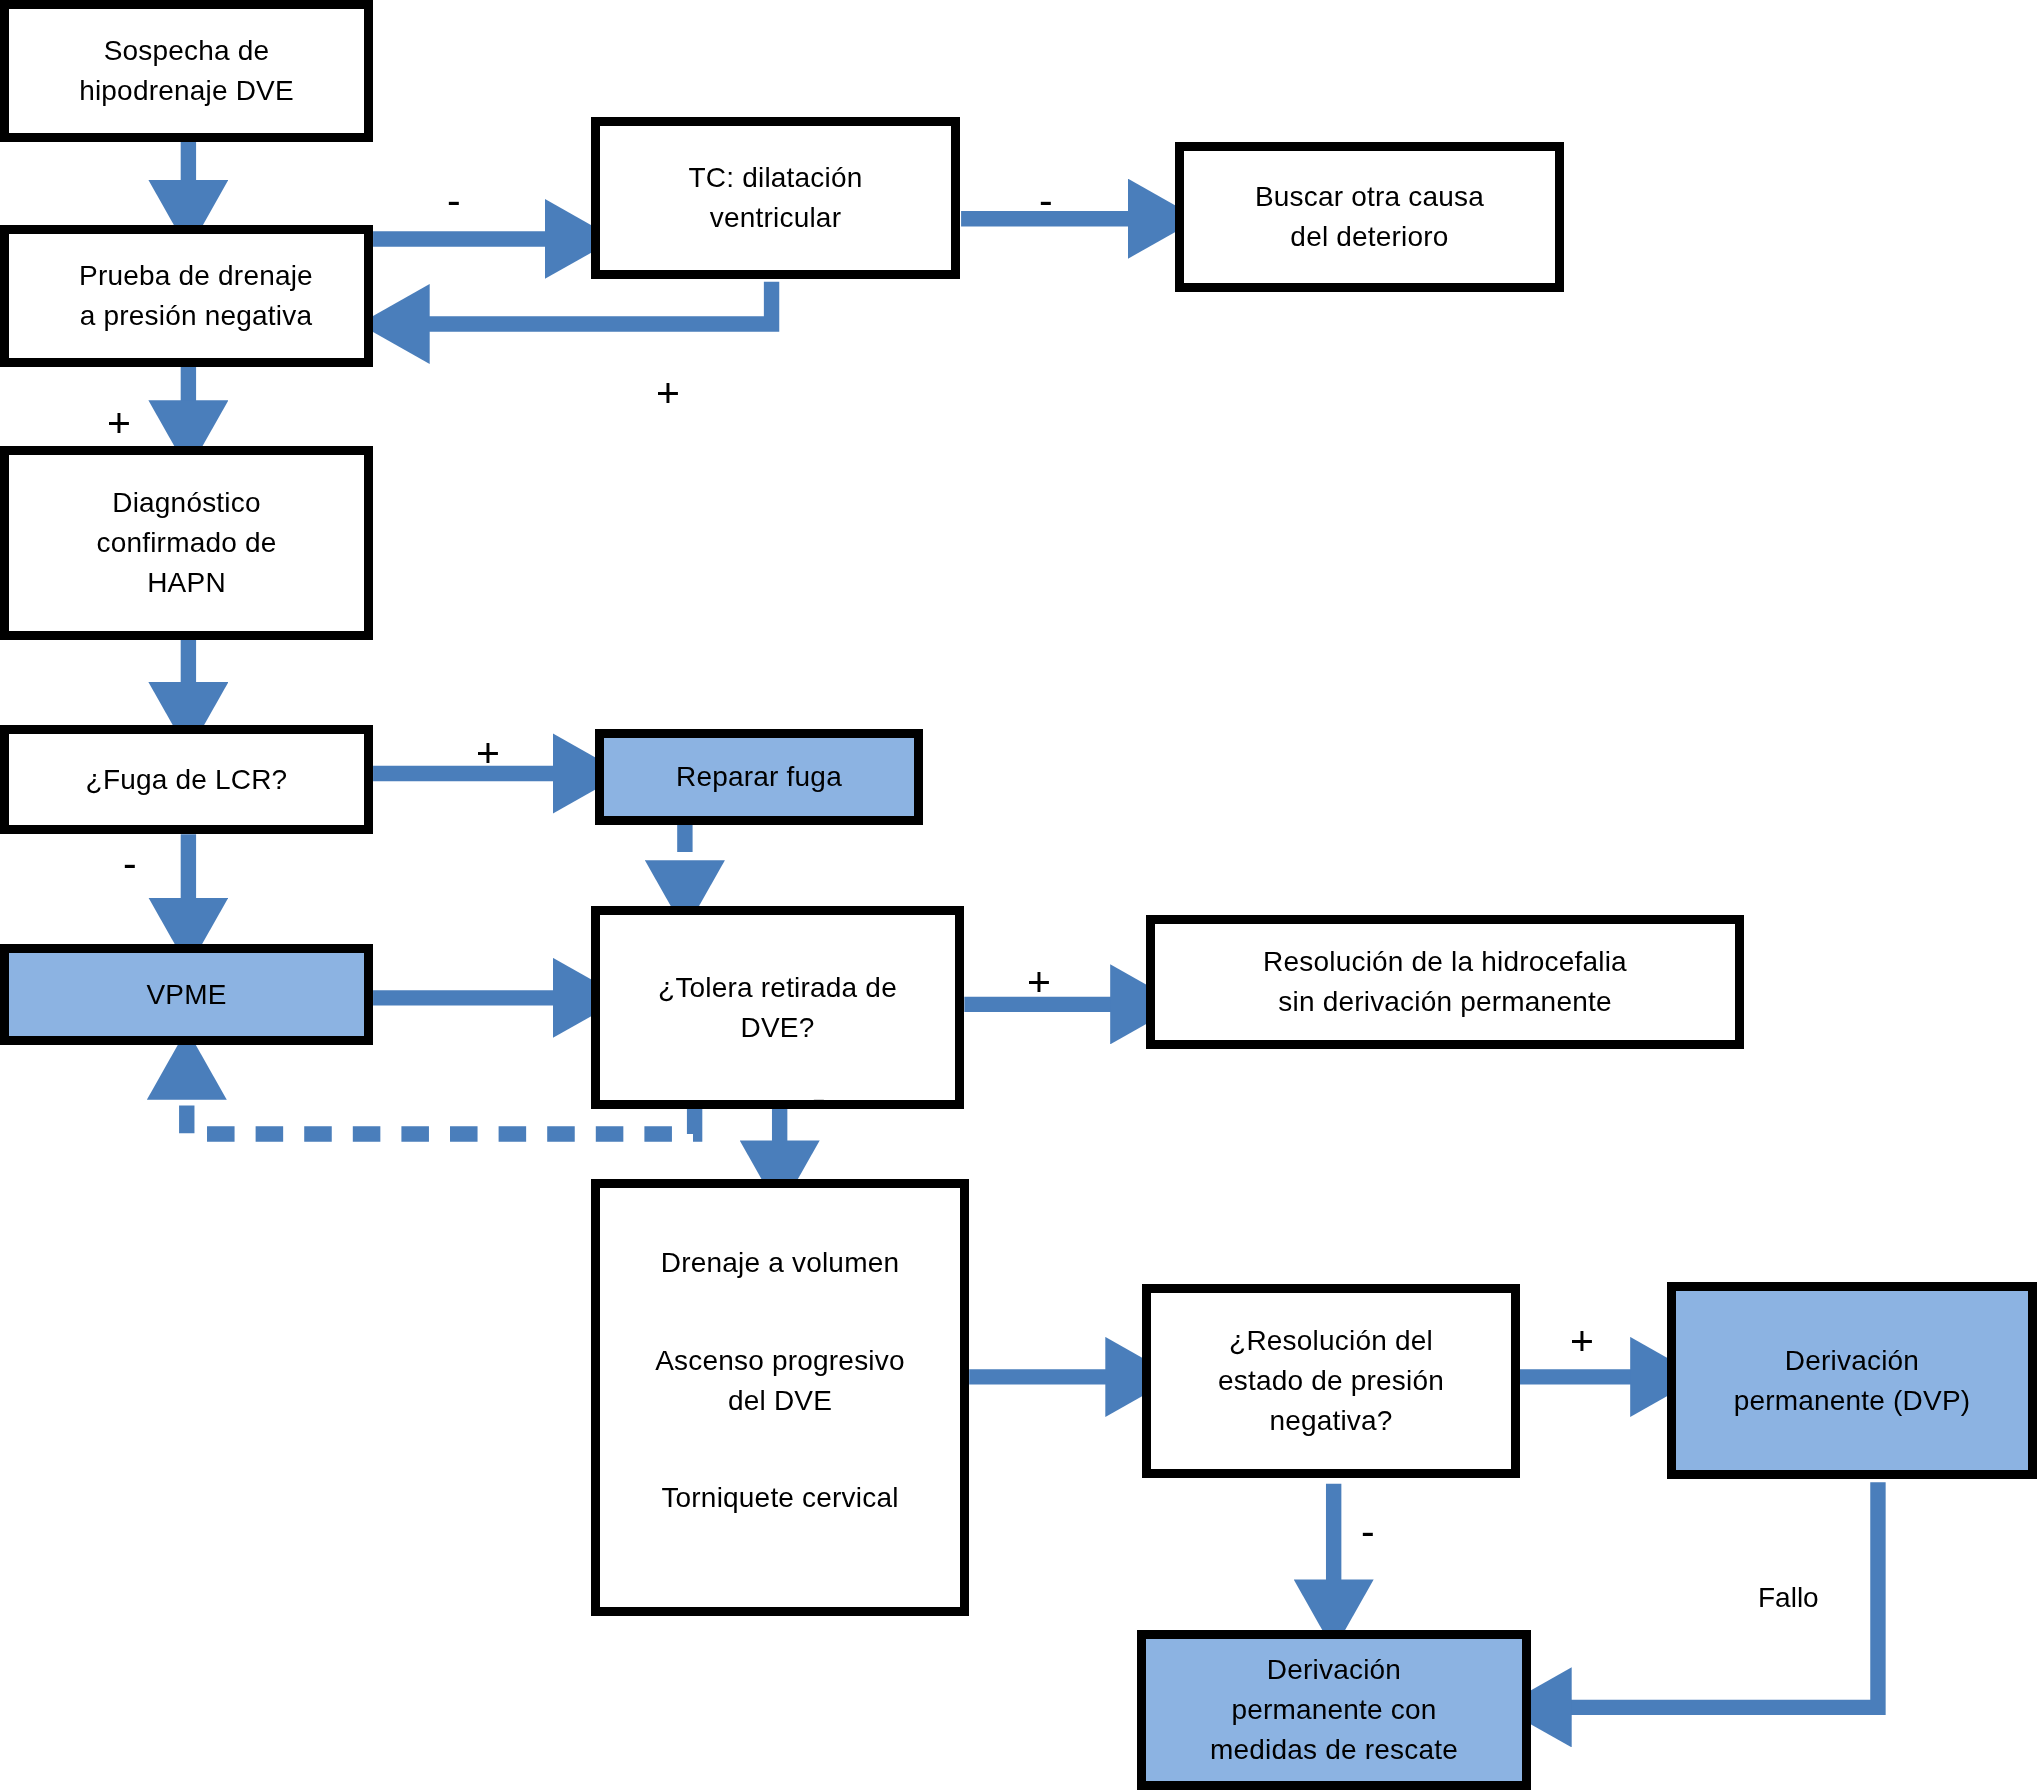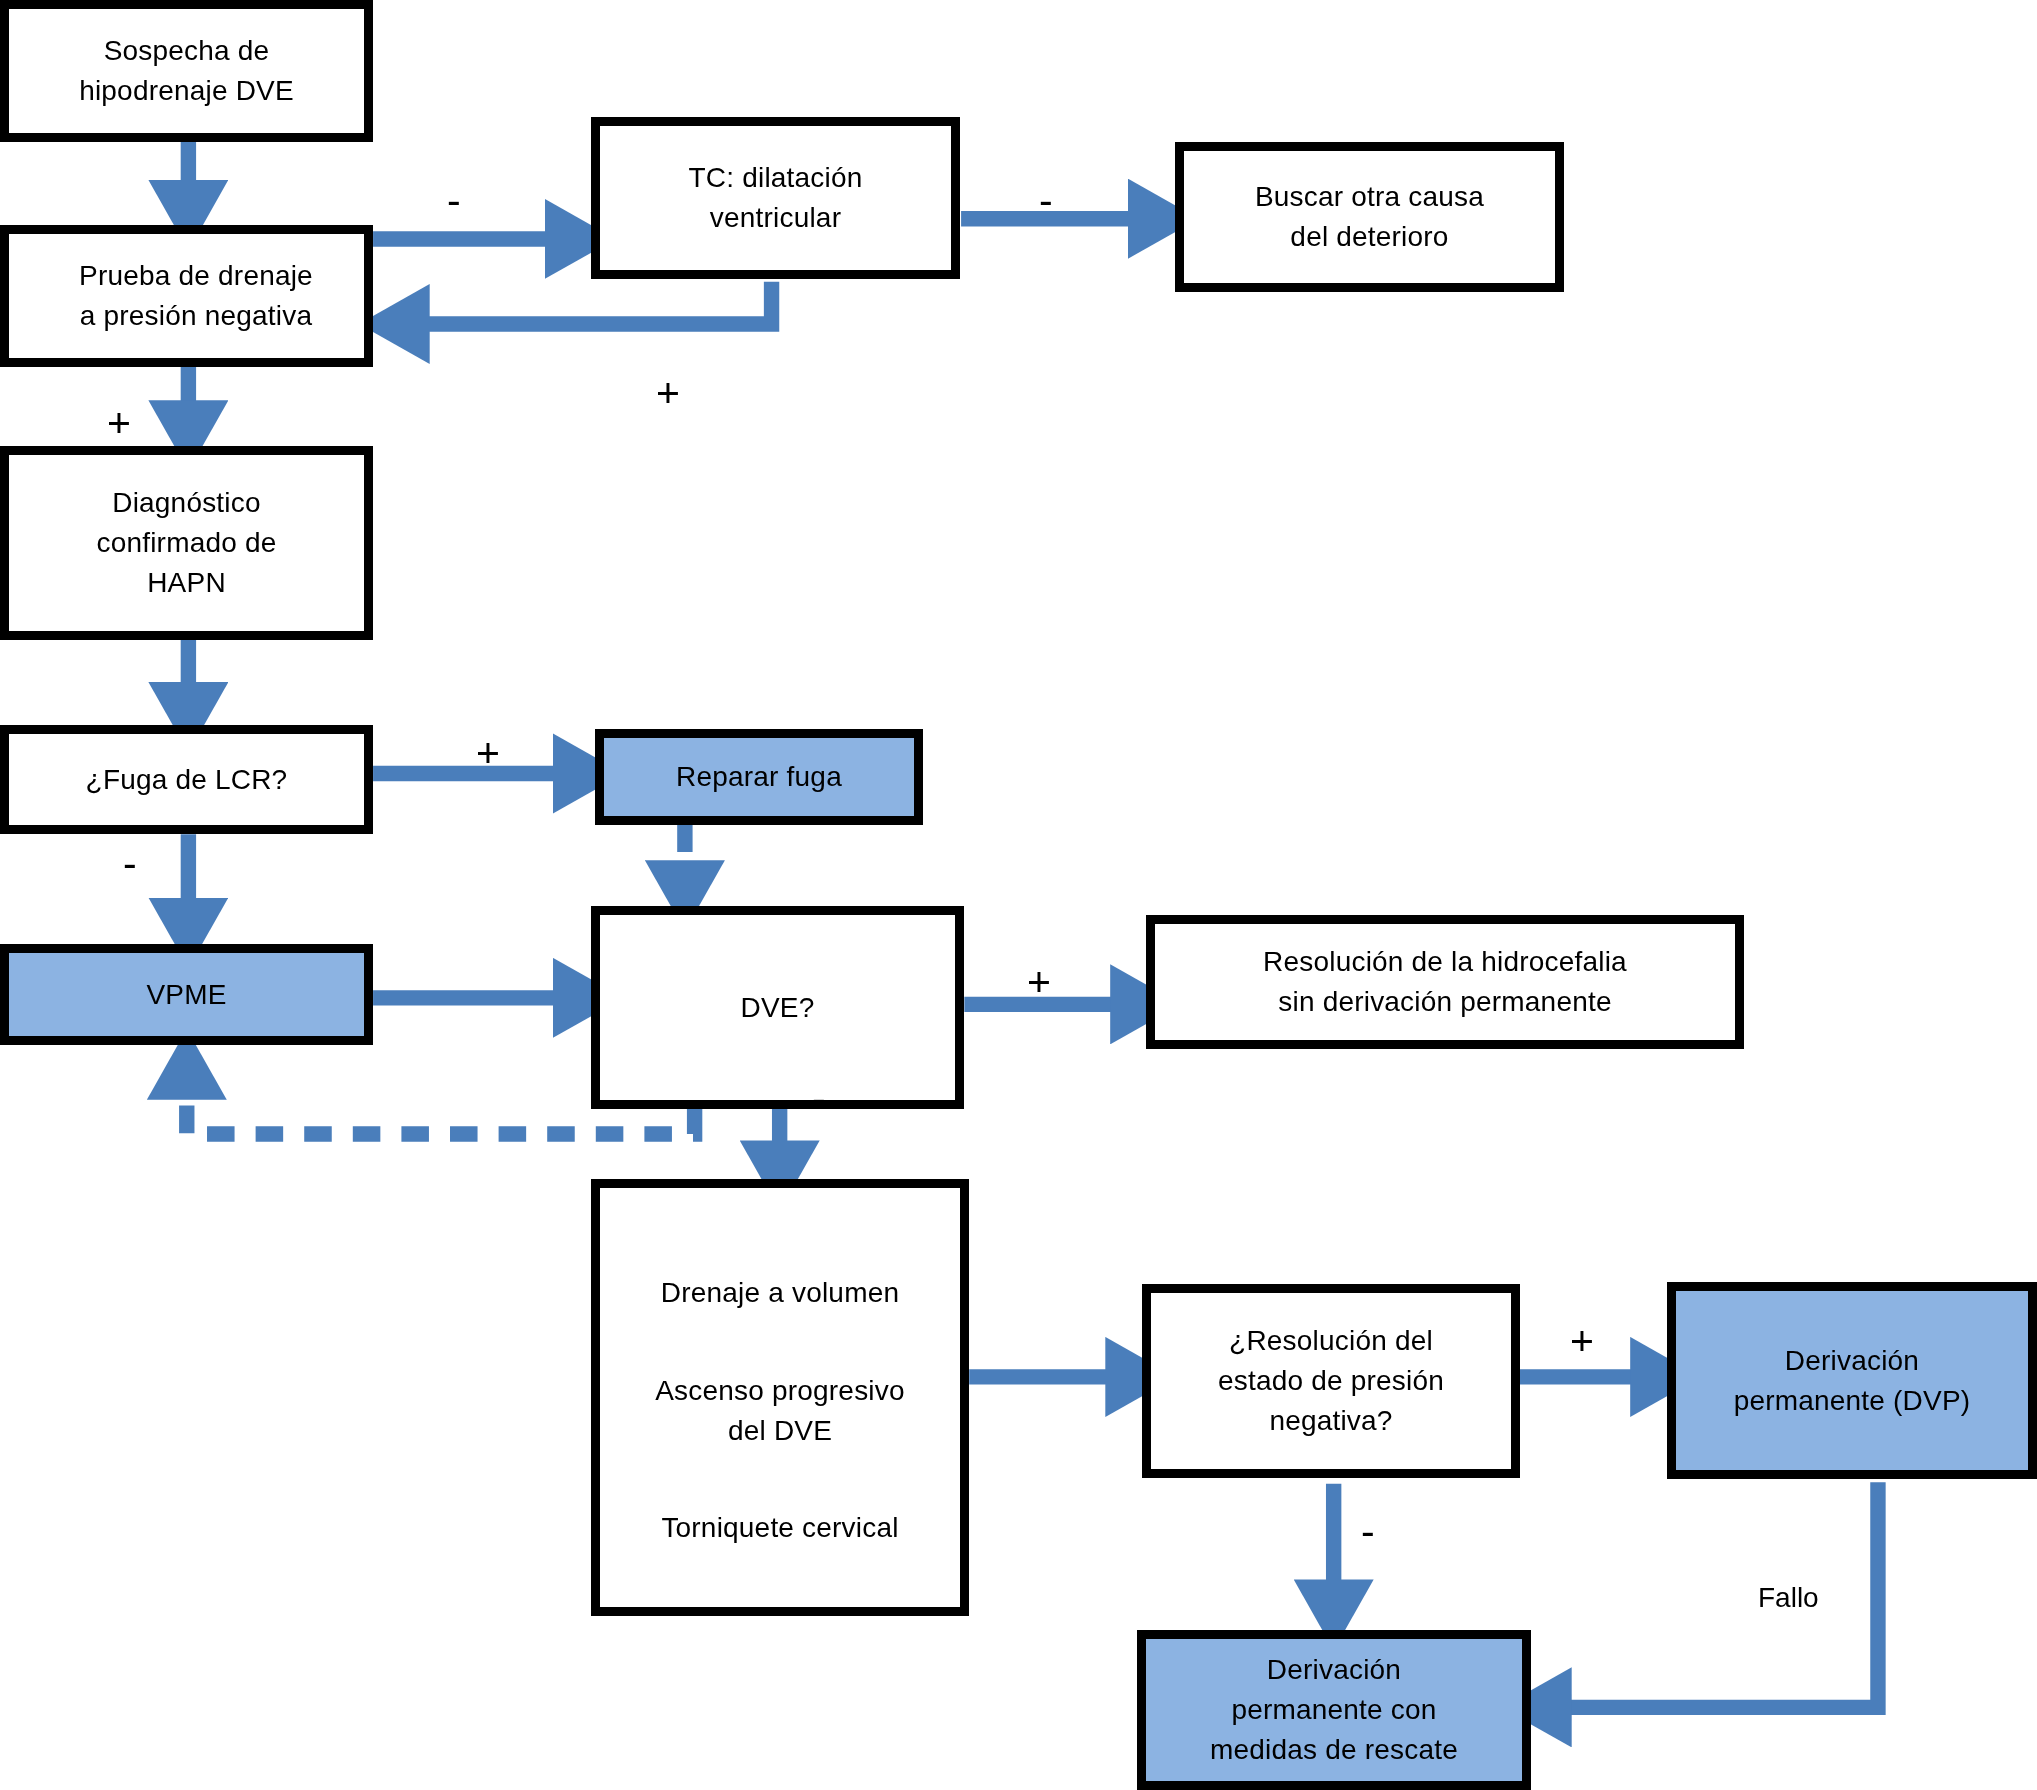--- a/index.html
+++ b/index.html
@@ -145,29 +145,30 @@
 
   <div class="node-box filled" style="left:595px; top:729px; width:328px; height:96px;align-items:center;">
     <span class="line">Reparar fuga</span>
   </div>
 
   <div class="node-box filled" style="left:0px; top:944px; width:373px; height:101px;">
     <span class="line">VPME</span>
   </div>
 
   <div class="node-box" style="left:591px; top:906px; width:373px; height:203px;">
+    <span class="line">¿Tolera retirada de</span>
     <span class="line">DVE?</span>
   </div>
 
   <div class="node-box" style="left:1146px; top:915px; width:598px; height:134px;">
     <span class="line">Resolución de la hidrocefalia</span>
     <span class="line">sin derivación permanente</span>
   </div>
 
-  <div class="node-box spaced" style="left:591px; top:1179px; width:378px; height:437px; justify-content:center; padding-top:26px;">
+  <div class="node-box spaced" style="left:591px; top:1179px; width:378px; height:437px; justify-content:flex-start; padding-top:26px;">
     <span class="line">Drenaje a volumen</span>
     <span class="line" style="margin-bottom:0;">Ascenso progresivo</span>
     <span class="line" style="margin-top:0;">del DVE</span>
     <span class="line">Torniquete cervical</span>
   </div>
 
   <div class="node-box" style="left:1142px; top:1284px; width:378px; height:194px;">
     <span class="line">¿Resolución del</span>
     <span class="line">estado de presión</span>
     <span class="line">negativa?</span>

